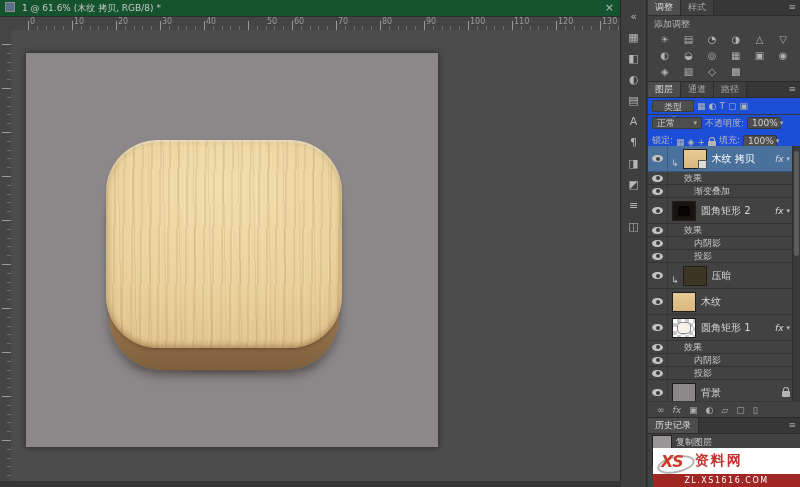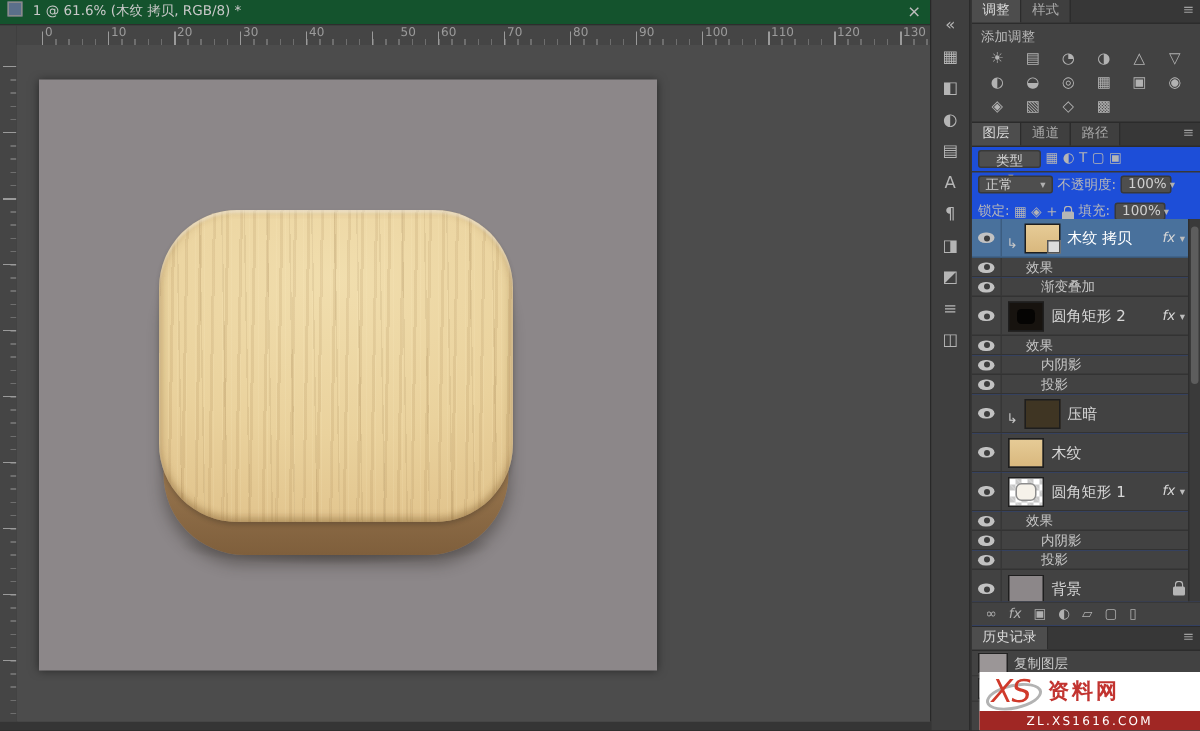--- a/index.html
+++ b/index.html
@@ -114,21 +114,21 @@
 
   .history-panel{position:relative;height:69px;background:#424242;box-sizing:border-box;}
   .hrow{height:16px;display:flex;align-items:center;gap:4px;padding:0 2px;border-bottom:1px solid rgba(0,0,0,.15);font-size:9px;cursor:pointer;background:#424242;}
   .hthumb{width:18px;height:12px;background:#9b9697;border:1px solid #222;flex:none;margin-left:2px;}
   .hlabel{color:#cccccc;white-space:nowrap;}
 
   
   .watermark{position:absolute;right:0;bottom:0;width:147px;height:39px;background:#ffffff;z-index:60;}
   .wm-top{position:relative;height:26px;display:flex;align-items:center;padding-left:8px;overflow:hidden;}
   .wm-ring{position:absolute;left:4px;top:8px;width:34px;height:13px;border:2px solid #b3b3b3;border-radius:50%;transform:rotate(-12deg);}
-  .wm-logo{position:relative;font-style:italic;font-weight:normal;font-size:21px;color:#d03a2b;letter-spacing:-1px;z-index:1;}
+  .wm-logo{position:relative;font-style:italic;font-weight:bold;font-size:16px;color:#d03a2b;letter-spacing:-1px;z-index:1;}
   .wm-site{font-weight:bold;font-size:14px;color:#c23430;margin-left:12px;letter-spacing:2px;white-space:nowrap;}
   .wm-bar{height:13px;background:#a02724;color:#ffffff;font-size:8px;line-height:13px;text-align:center;letter-spacing:1.5px;}
 </style>
 </head>
 <body>
 
 <div class="app">
 
   <div class="doc-window">
     <div class="doc-titlebar">

